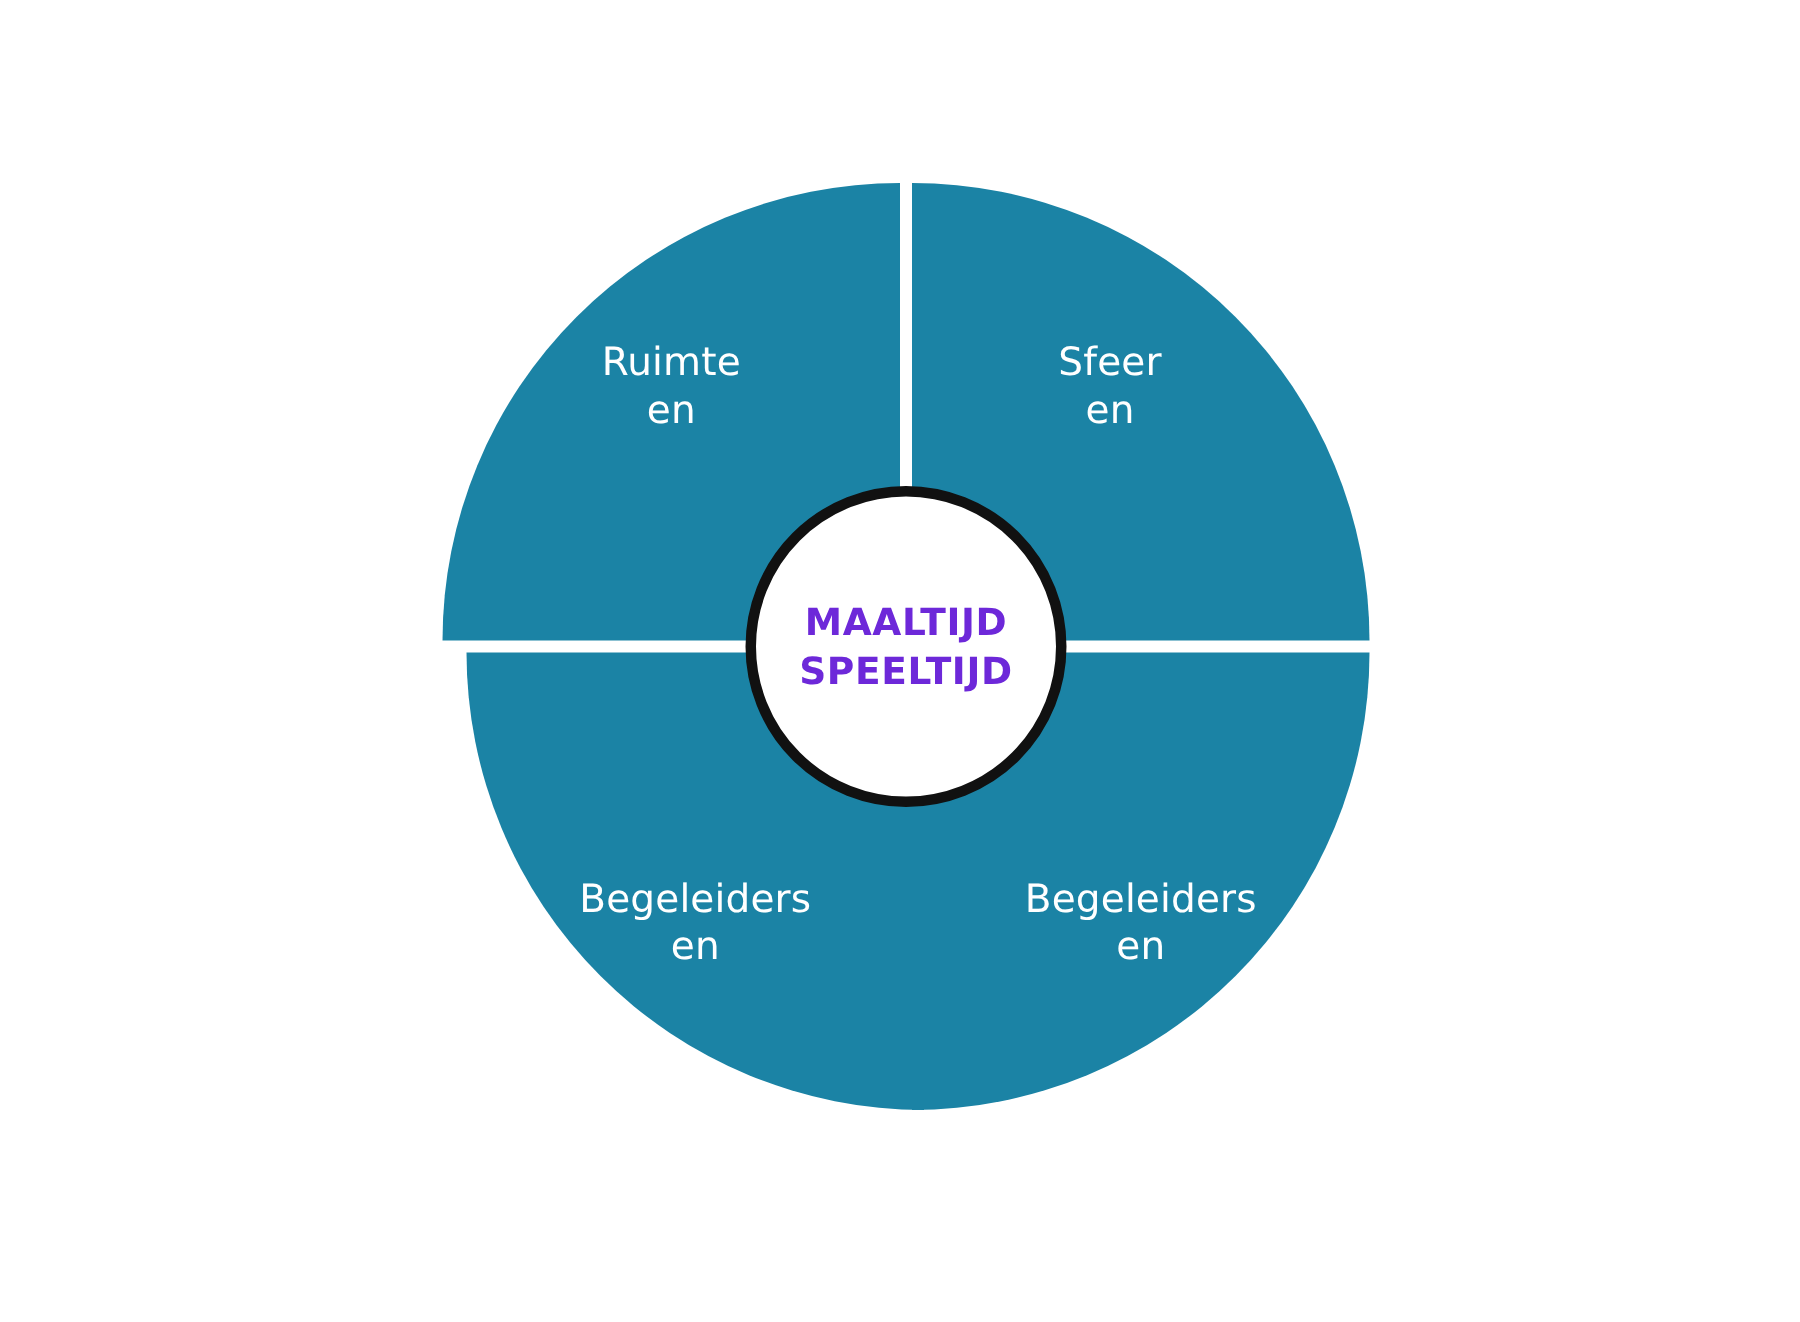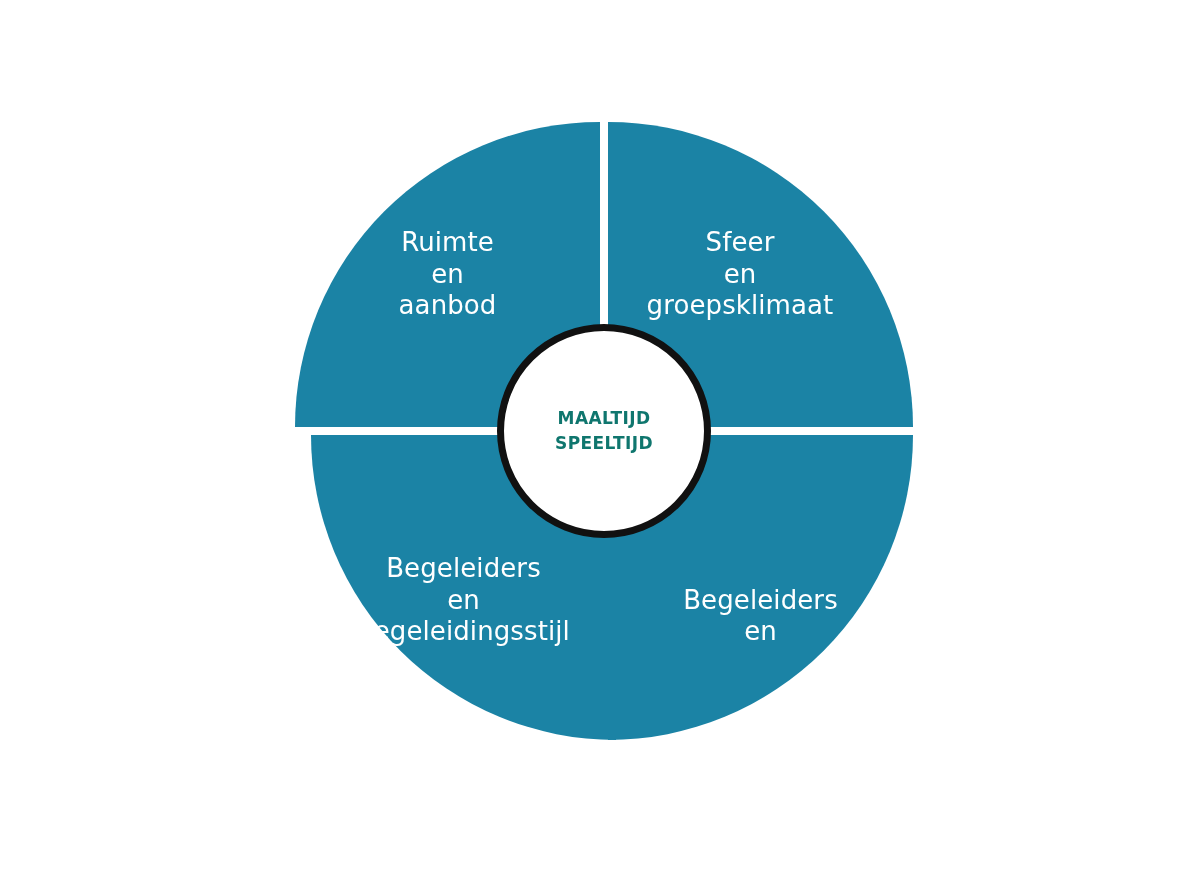--- a/index.html
+++ b/index.html
@@ -68,22 +68,22 @@
     background: #ffffff;
     border: 7px solid #111111;
     box-sizing: border-box;
     display: flex;
     flex-direction: column;
     align-items: center;
     justify-content: center;
     z-index: 5;
   }
   #hub .hub-line {
-    color: #0f766e;
-    font-size: 17px;
+    color: #6d28d9;
+    font-size: 25px;
     font-weight: bold;
     letter-spacing: 0.4px;
     line-height: 1.0;
     text-align: left;
     white-space: nowrap;
   }
   #hub .hub-line + .hub-line { margin-top: 8px; }
 </style>
 </head>
 <body>
@@ -97,37 +97,34 @@
     <div class="quadrant q-tr"></div>
 
     <div class="quadrant q-bl"></div>
 
     <div class="quadrant q-br"></div>
 
     <div class="quadrant q-tl" style="background:transparent;overflow:visible;">
       <div class="q-label lbl-tl">
         <div>Ruimte</div>
         <div>en</div>
-        <div>aanbod</div>
       </div>
     </div>
 
     <div class="quadrant q-tr" style="background:transparent;overflow:visible;padding-left:41px;">
       <div class="q-label lbl-tr">
         <div>Sfeer</div>
         <div>en</div>
-        <div>groepsklimaat</div>
       </div>
     </div>
 
     <div class="quadrant q-bl" style="background:transparent;overflow:visible;">
       <div class="q-label lbl-bl">
         <div>Begeleiders</div>
         <div>en</div>
-        <div>begeleidingsstijl</div>
       </div>
     </div>
 
     <div class="quadrant q-br" style="background:transparent;overflow:visible;">
       <div class="q-label lbl-br">
         <div>Begeleiders</div>
         <div>en</div>
       </div>
     </div>
 

